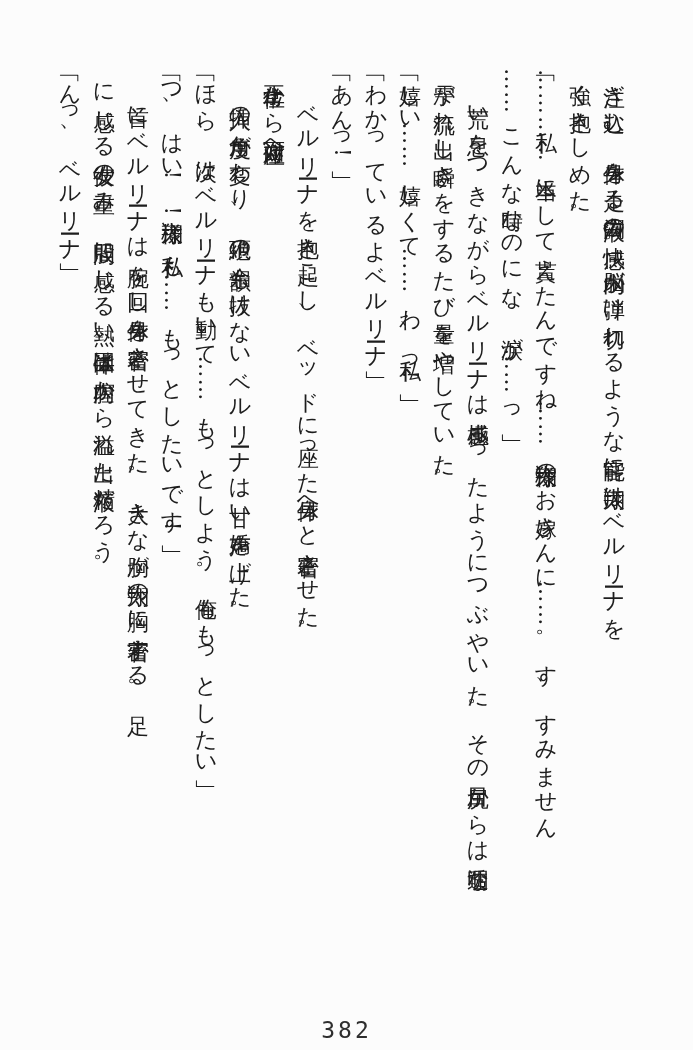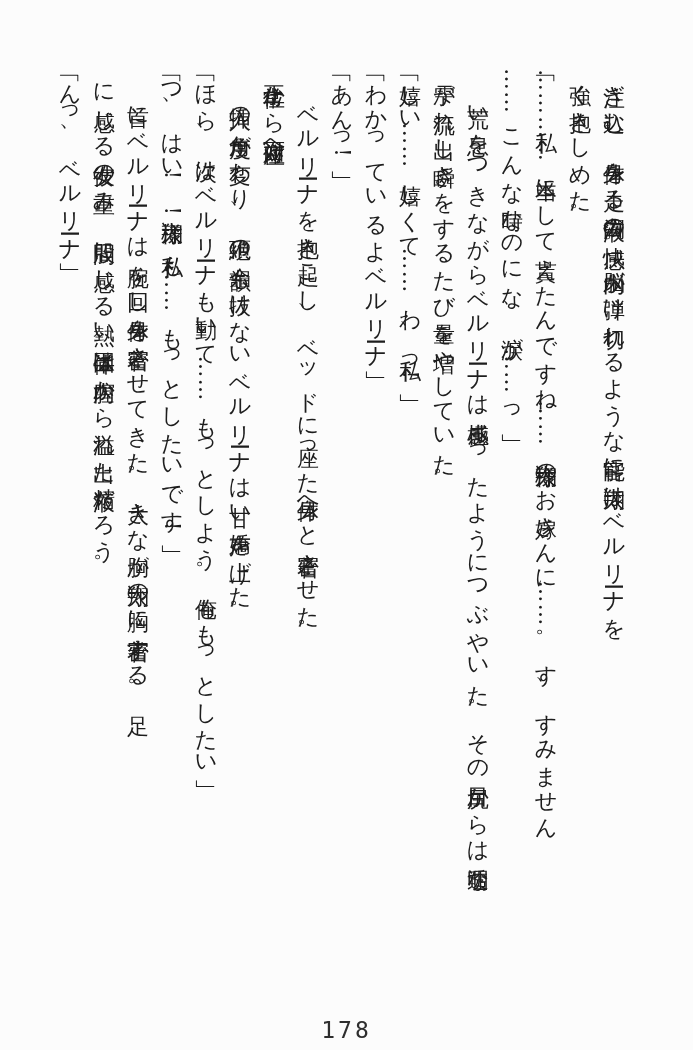--- a/index.html
+++ b/index.html
@@ -74,14 +74,14 @@
       <p class="line">「あんっ!」</p>
       <p class="line indent">ベルリーナを抱き起こし、ベッドに座った身体へと密着させた。</p>
       <p class="line">正常位から対面座位へ。</p>
       <p class="line indent">挿入の角度が変わり、絶頂の余韻も抜けないベルリーナは甘い嬌声を上げた。</p>
       <p class="line">「ほら、次はベルリーナも動いて……もっとしよう。俺ももっとしたい」</p>
       <p class="line">「つ、はい!　翔太様!　私も……もっとしたいです!」</p>
       <p class="line indent">首にベルリーナは腕を回し身体を密着させてきた。大きな胸が翔太の胸に密着する。足</p>
       <p class="line">に感じる彼女の重み。股間に感じる熱い半固体は膣内から溢れ出た精液だろう。</p>
       <p class="line">「んっ、ベルリーナ」</p>
     </div>
-  <div class="page-number">178</div>
+  <div class="page-number">382</div>
 </div>
 
 </body></html>

